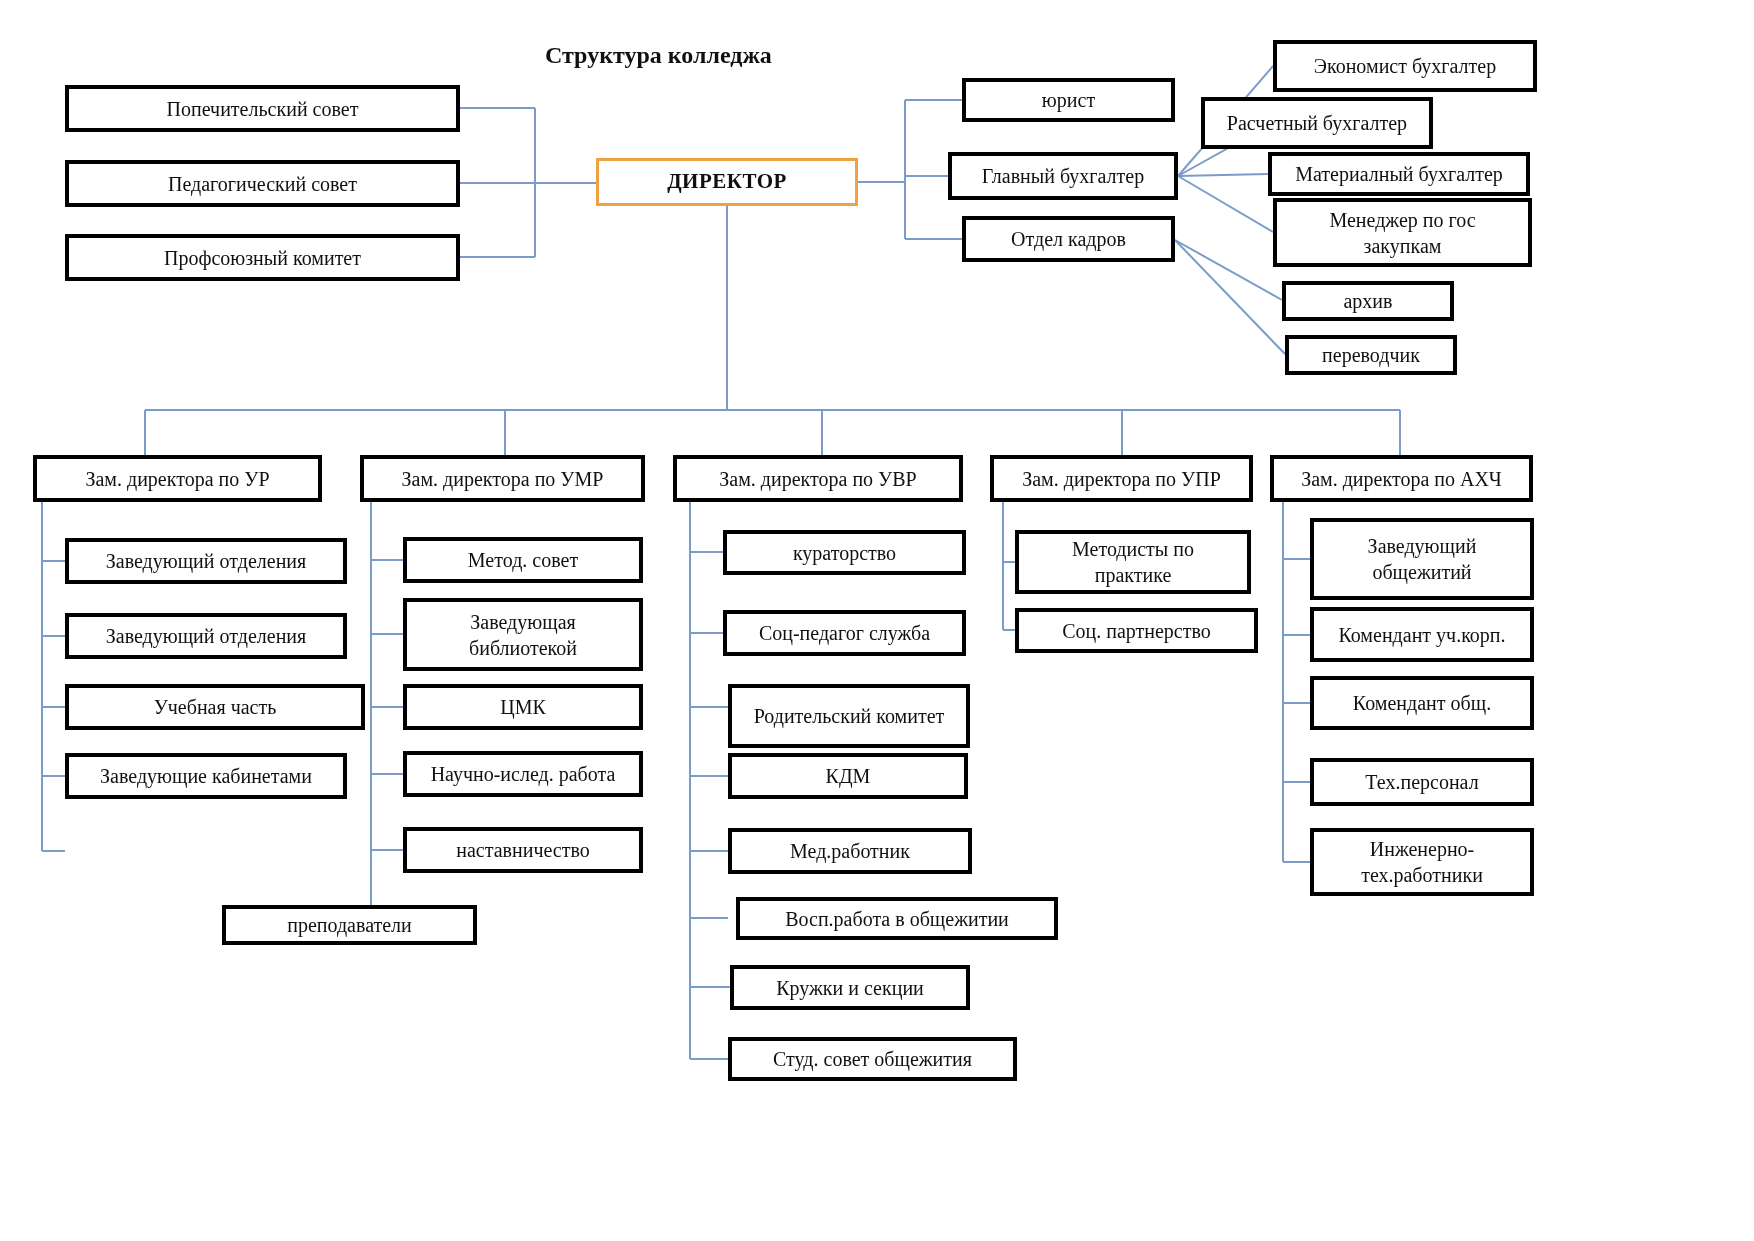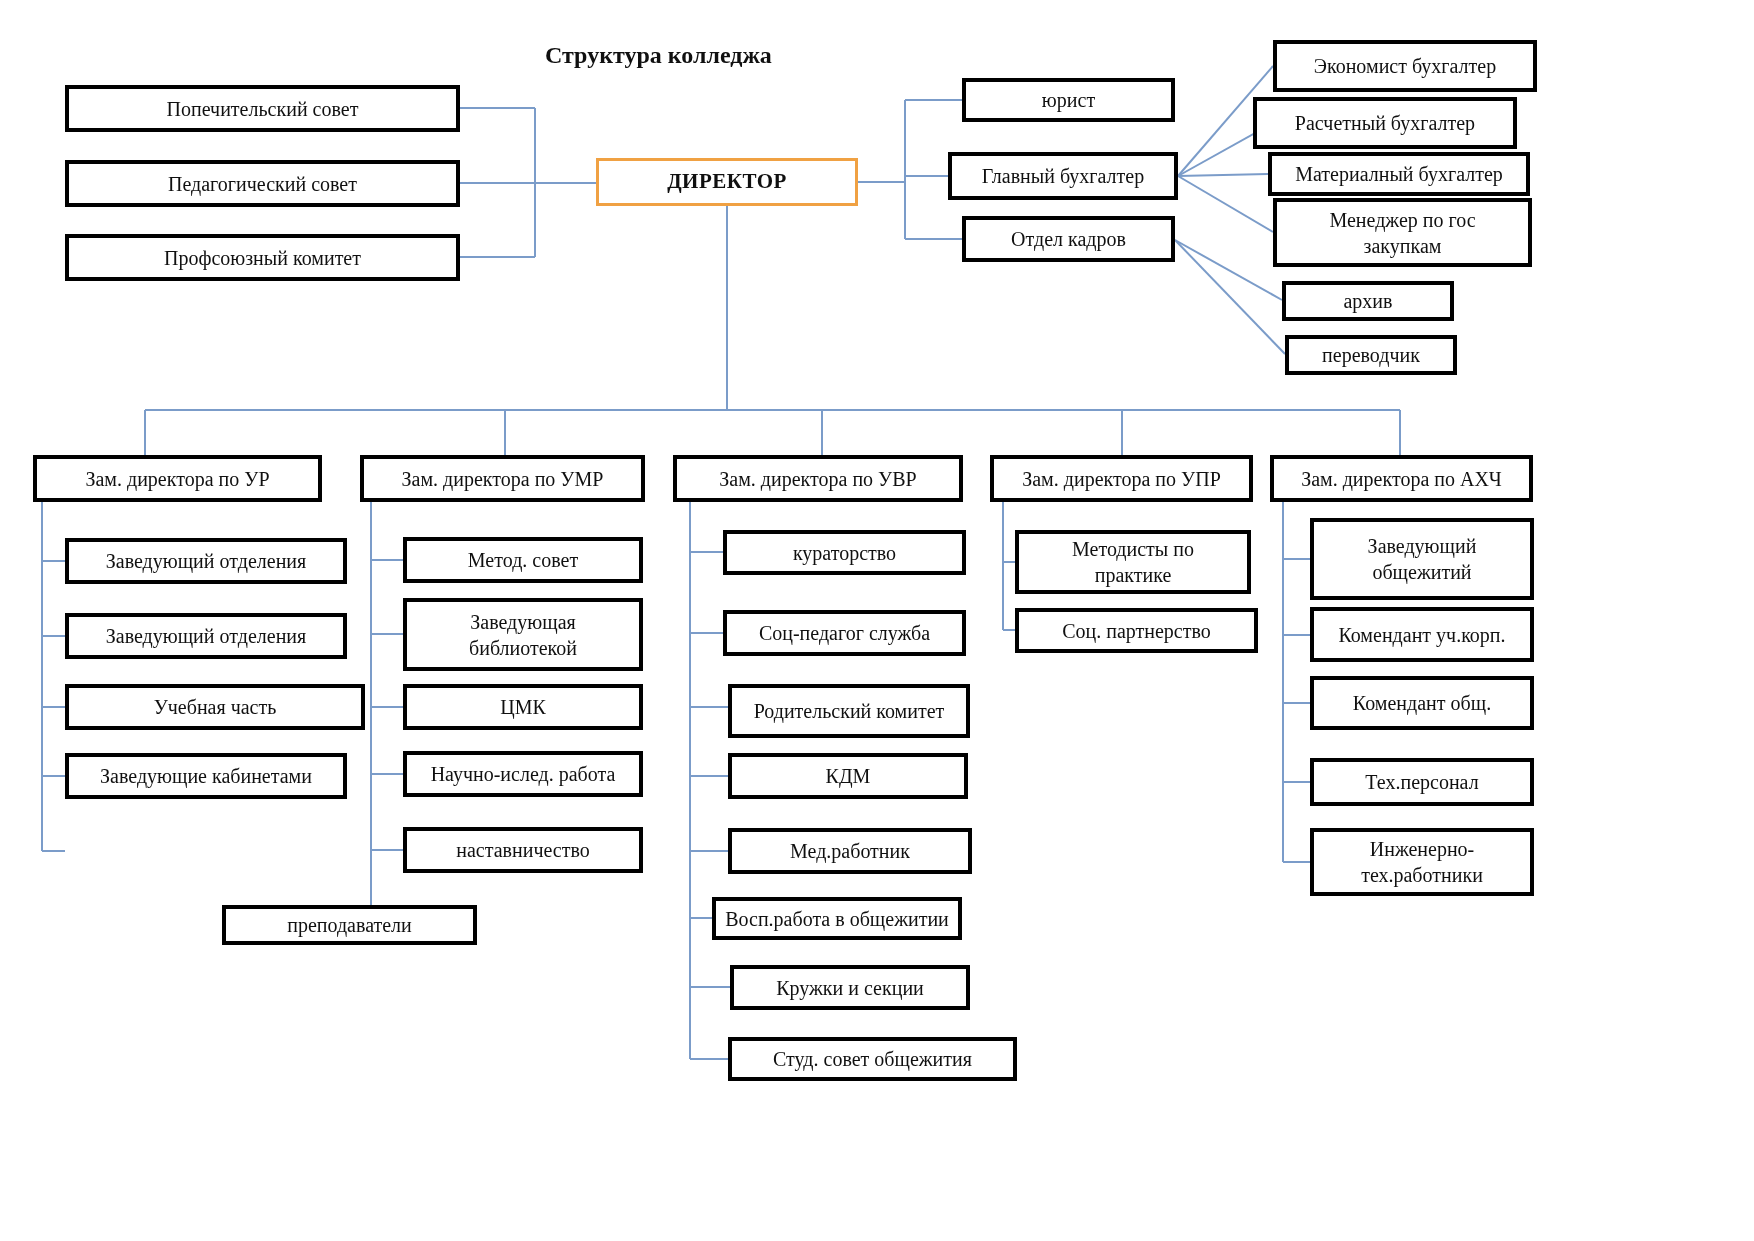--- a/index.html
+++ b/index.html
@@ -131,21 +131,21 @@
   <div class="node" style="left:65px;top:160px;width:395px;height:47px">Педагогический совет</div>
   <div class="node" style="left:65px;top:234px;width:395px;height:47px">Профсоюзный  комитет</div>
 
   <div class="node director" style="left:596px;top:158px;width:262px;height:48px">ДИРЕКТОР</div>
 
   <div class="node" style="left:962px;top:78px;width:213px;height:44px">юрист</div>
   <div class="node" style="left:948px;top:152px;width:230px;height:48px">Главный бухгалтер</div>
   <div class="node" style="left:962px;top:216px;width:213px;height:46px">Отдел кадров</div>
 
   <div class="node" style="left:1273px;top:40px;width:264px;height:52px">Экономист бухгалтер</div>
-  <div class="node" style="left:1253px;top:97px;width:264px;height:52px">Расчетный бухгалтер</div>
+  <div class="node" style="left:1201px;top:97px;width:232px;height:52px">Расчетный бухгалтер</div>
   <div class="node" style="left:1268px;top:152px;width:262px;height:44px">Материалный бухгалтер</div>
   <div class="node" style="left:1273px;top:198px;width:259px;height:69px">Менеджер по гос
 закупкам</div>
 
   <div class="node" style="left:1282px;top:281px;width:172px;height:39px">архив</div>
   <div class="node" style="left:1285px;top:335px;width:172px;height:39px">переводчик</div>
 
   <div class="node" style="left:33px;top:455px;width:289px;height:47px">Зам. директора по УР</div>
   <div class="node" style="left:360px;top:455px;width:285px;height:47px">Зам. директора по УМР</div>
   <div class="node" style="left:673px;top:455px;width:290px;height:47px">Зам. директора по УВР</div>
@@ -160,24 +160,24 @@
   <div class="node" style="left:403px;top:537px;width:240px;height:46px">Метод. совет</div>
   <div class="node" style="left:403px;top:598px;width:240px;height:73px">Заведующая
 библиотекой</div>
   <div class="node" style="left:403px;top:684px;width:240px;height:46px">ЦМК</div>
   <div class="node" style="left:403px;top:751px;width:240px;height:46px">Научно-ислед. работа</div>
   <div class="node" style="left:403px;top:827px;width:240px;height:46px">наставничество</div>
   <div class="node" style="left:222px;top:905px;width:255px;height:38px">преподаватели</div>
 
   <div class="node" style="left:723px;top:530px;width:243px;height:45px">кураторство</div>
   <div class="node" style="left:723px;top:610px;width:243px;height:46px">Соц-педагог служба</div>
-  <div class="node" style="left:728px;top:684px;width:242px;height:54px">Родительский комитет</div>
+  <div class="node" style="left:728px;top:684px;width:242px;height:64px">Родительский комитет</div>
   <div class="node" style="left:728px;top:753px;width:240px;height:46px">КДМ</div>
   <div class="node" style="left:728px;top:828px;width:244px;height:46px">Мед.работник</div>
-  <div class="node" style="left:712px;top:897px;width:250px;height:43px">Восп.работа в общежитии</div>
+  <div class="node" style="left:736px;top:897px;width:322px;height:43px">Восп.работа в общежитии</div>
   <div class="node" style="left:730px;top:965px;width:240px;height:45px">Кружки и секции</div>
   <div class="node" style="left:728px;top:1037px;width:289px;height:44px">Студ. совет общежития</div>
 
   <div class="node" style="left:1015px;top:530px;width:236px;height:64px">Методисты по
 практике</div>
   <div class="node" style="left:1015px;top:608px;width:243px;height:45px">Соц. партнерство</div>
 
   <div class="node" style="left:1310px;top:518px;width:224px;height:82px">Заведующий
 общежитий</div>
   <div class="node" style="left:1310px;top:607px;width:224px;height:55px">Комендант уч.корп.</div>

